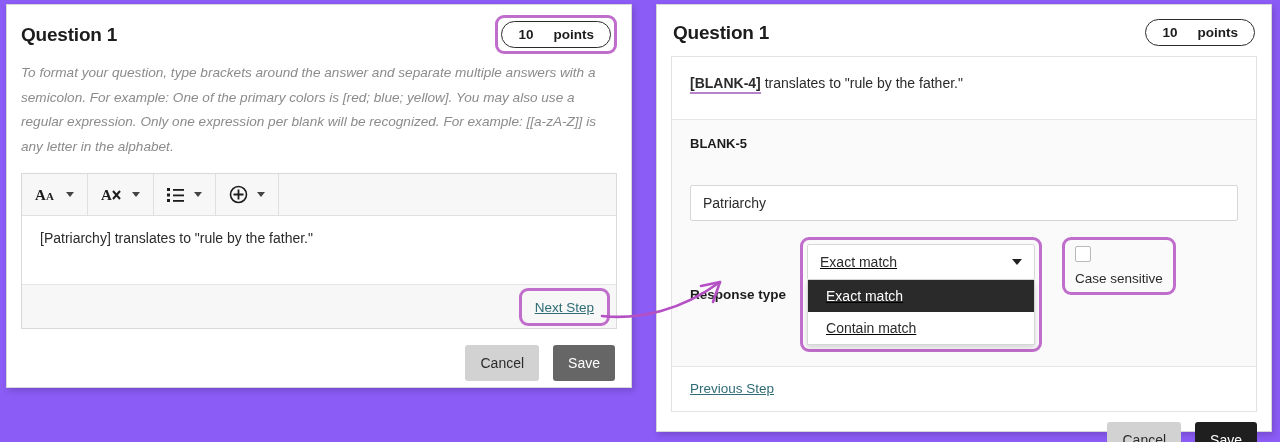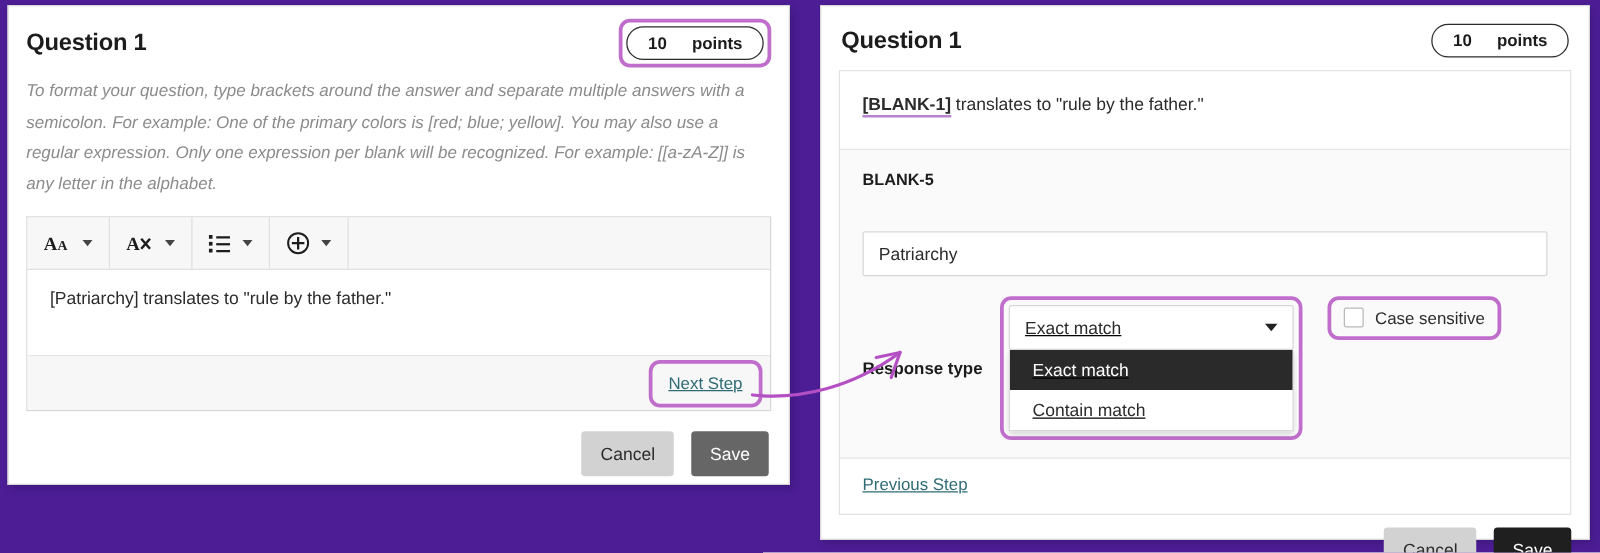--- a/index.html
+++ b/index.html
@@ -7,21 +7,21 @@
   html, body {
     margin: 0; padding: 0;
     width: 1280px; height: 442px;
     background: #ffffff;
     font-family: "Liberation Sans", sans-serif;
     overflow: hidden;
   }
   #stage {
     position: relative;
     width: 1280px; height: 442px;
-    background: #4c1d95;
+    background: #8b5cf6;
   }
 
   
   .panel {
     position: absolute;
     background: #ffffff;
     border: 1px solid #d6d6d6;
     box-shadow: 2px 3px 6px rgba(0,0,0,0.16);
   }
   #panel-left  { left: 6px;   top: 4px;  width: 626px; height: 384px; }
@@ -192,22 +192,23 @@
     box-shadow: 0 3px 5px rgba(0,0,0,0.14);
   }
   .dd-item {
     padding: 8px 12px 8px 18px;
     font-size: 14px; color: #2b2b2b;
     cursor: pointer;
   }
   .dd-item.sel { background: #2a2a2a; color: #ffffff; }
 
   .cs-wrap {
-    display: inline-flex; align-items: flex-end; gap: 9px;
+    display: inline-flex; align-items: flex-start; gap: 9px;
     padding: 4px 8px;
+    flex-direction: column;
   }
   .cbox {
     width: 16px; height: 16px;
     border: 1px solid #b9b9b9;
     background: #ffffff;
     border-radius: 2px;
     cursor: pointer;
   }
   .cs-label { font-size: 13.5px; color: #2b2b2b; }
 
@@ -315,21 +316,21 @@
       <div class="points-pill">
         <span>10</span>
         <span>points</span>
       </div>
     </div>
 
     <div class="rp-body">
       <div class="rp-card">
 
         <div class="rp-question">
-          <span class="blank-tok">[BLANK-1]</span><span> translates to "rule by the father."</span>
+          <span class="blank-tok">[BLANK-4]</span><span> translates to "rule by the father."</span>
         </div>
 
         <div class="rp-fields">
           <div class="field-label">BLANK-5</div>
           <input class="text-input" value="Patriarchy" style="">
 
           <div class="resp-row">
             <span class="resp-label">Response type</span>
 
             <div class="hl" style="padding:4px;text-decoration:underline;">

